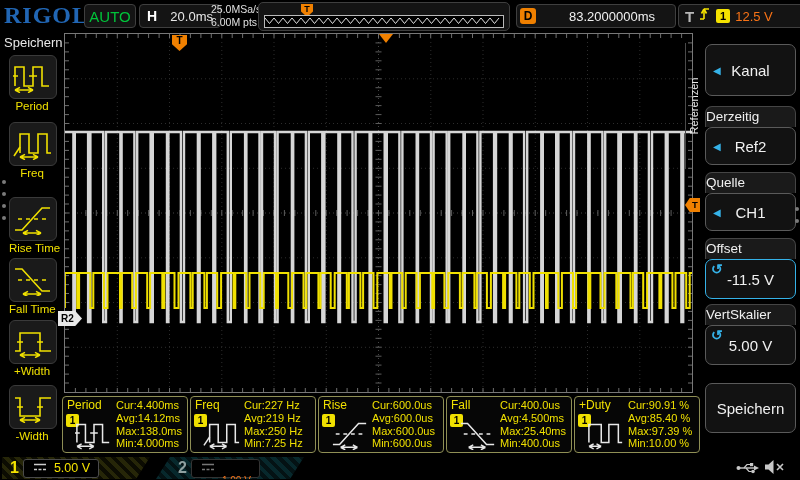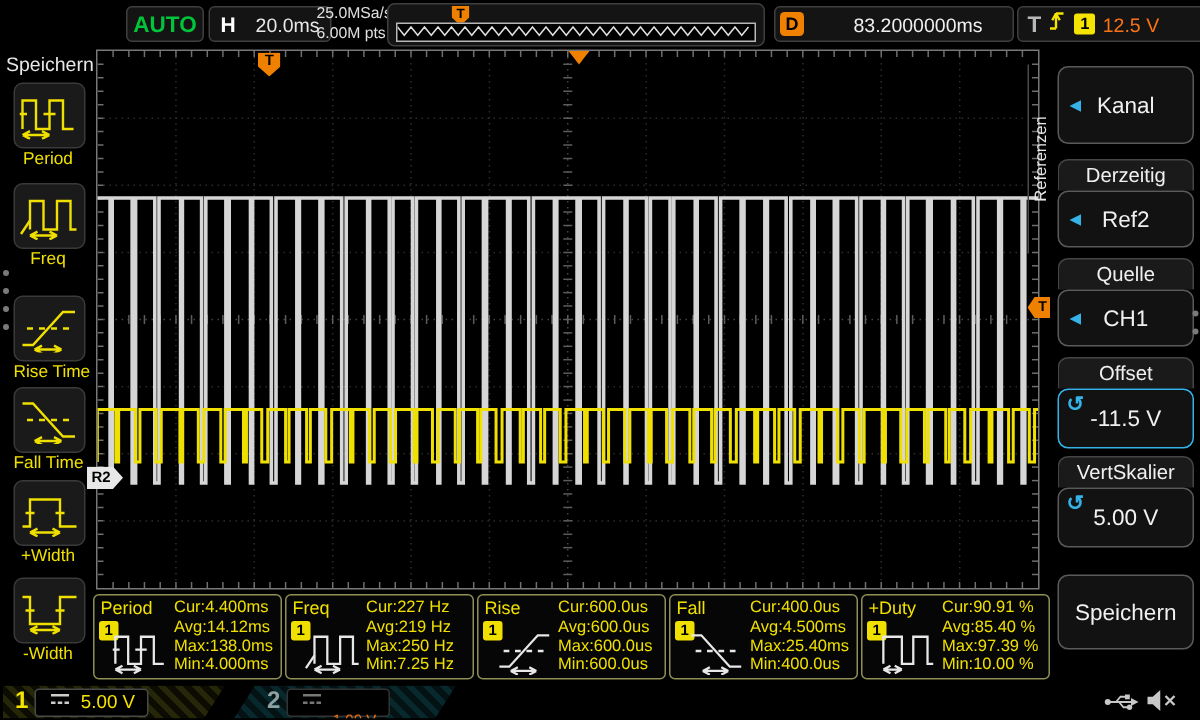--- a/index.html
+++ b/index.html
@@ -6,21 +6,21 @@
   #screen{position:relative;width:800px;height:480px;background:#000;overflow:hidden;
           font-family:"Liberation Sans",sans-serif;color:#fff;}
   .abs{position:absolute;}
 
   
   .logo{left:4px;top:2px;font-family:"Liberation Serif",serif;font-weight:bold;
         font-size:24px;color:#2166b4;letter-spacing:1px;}
   .tb-box{background:#141414;border:1px solid #3f3f3f;border-radius:4px;height:22px;
           display:flex;align-items:center;}
   .auto-box{left:84px;top:4px;width:50px;justify-content:center;
-            color:#00c43a;font-weight:bold;font-size:15px;}
+            color:#00c43a;font-weight:normal;font-size:15px;}
   .h-box{left:139px;top:4px;width:66px;padding:0 7px;justify-content:space-between;}
   .h-label{font-weight:bold;font-size:14px;color:#fff;}
   .h-value{font-size:13px;color:#e8e8e8;}
   .rate-box{left:211px;top:3px;font-size:10.5px;line-height:13px;color:#e0e0e0;}
   .preview-box{left:258px;top:2px;width:250px;height:27px;background:#141414;
                border:1px solid #3f3f3f;border-radius:5px;}
   .preview-inner{left:5px;top:12px;width:238px;height:11px;border:1px solid #b9b9b9;background:#000;}
   .preview-tflag{left:42px;top:1px;width:12px;height:13px;background:#f08000;
                  clip-path:polygon(0 0,100% 0,100% 58%,50% 100%,0 58%);
                  color:#000;font-weight:bold;font-size:9px;text-align:center;line-height:10px;}
@@ -58,21 +58,21 @@
 
   
   .menu{left:700px;top:31px;width:100px;height:424px;background:#000;}
   .vtab{left:-15px;top:12px;width:17px;height:126px;border-left:1px solid #4a4a4a;}
   .vtab span{position:absolute;left:0;top:126px;width:126px;height:16px;line-height:16px;
              text-align:center;font-size:11px;color:#e8e8e8;transform:rotate(-90deg);transform-origin:0 0;}
   .mbtn{left:5px;width:91px;background:#121212;border:1.5px solid #5a5a5a;border-radius:7px;
         box-sizing:border-box;display:flex;align-items:center;justify-content:center;
         color:#f0f0f0;font-size:15px;}
   .mlabel{left:5px;width:91px;height:21px;background:#1a1a1a;border:1px solid #454545;border-bottom:none;
-          border-radius:7px 7px 0 0;box-sizing:border-box;text-align:center;line-height:20px;
+          border-radius:7px 7px 0 0;box-sizing:border-box;line-height:20px;
           font-size:13.5px;color:#f0f0f0;}
   .arrow-l{position:absolute;left:7px;color:#35b2e8;font-size:10px;}
   .knob{position:absolute;left:5px;top:2px;color:#35b2e8;font-size:14px;font-weight:bold;line-height:14px;}
   .sel{border-color:#35b2e8;}
 
   
   .mpanel{top:396px;width:126px;height:57px;background:#060606;border:1px solid #8f8f55;
           border-radius:4px;box-sizing:border-box;}
   .mp-title{position:absolute;left:4px;top:1px;font-size:12px;color:#f0e000;}
   .mp-badge{position:absolute;left:3px;top:17px;width:13px;height:13px;background:#f0e000;
@@ -93,20 +93,21 @@
   .ch-chip{height:17px;background:#000;border:1px solid #4a4a4a;border-radius:3px;
            display:flex;align-items:center;gap:6px;padding:0 8px;}
   .ch-val1{color:#f5e300;font-size:12.5px;}
   .ch-val2{color:#f97316;font-size:10px;margin-top:25px;}
 </style>
 </head>
 <body>
 
 <div id="screen">
 
+  <div class="abs logo">RIGOL</div>
   <div class="abs tb-box auto-box">
     <span>AUTO</span>
   </div>
   <div class="abs tb-box h-box">
     <span class="h-label">H</span>
     <span class="h-value">20.0ms</span>
   </div>
   <div class="abs rate-box">
     <div>25.0MSa/s</div>
     <div>6.00M pts</div>

